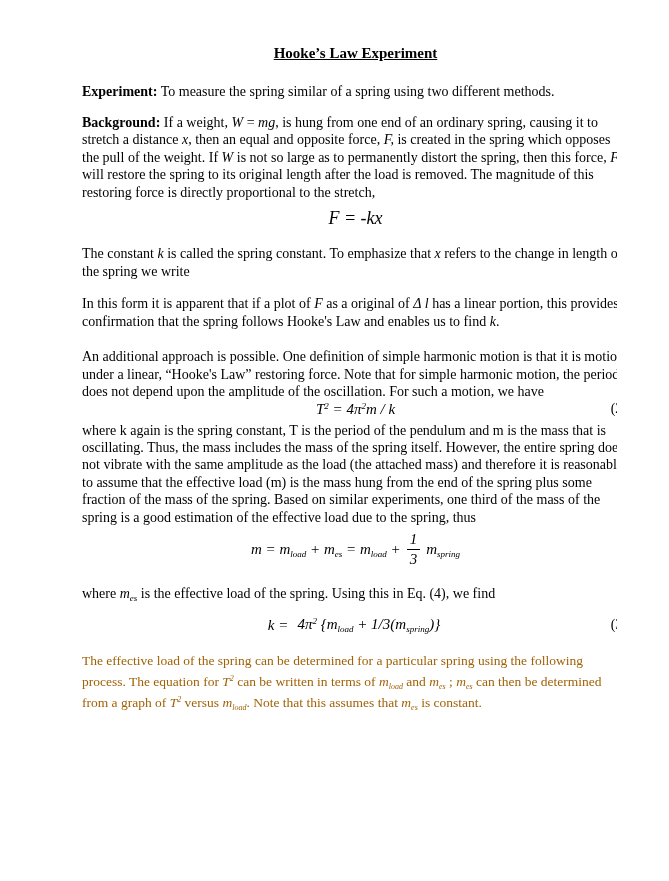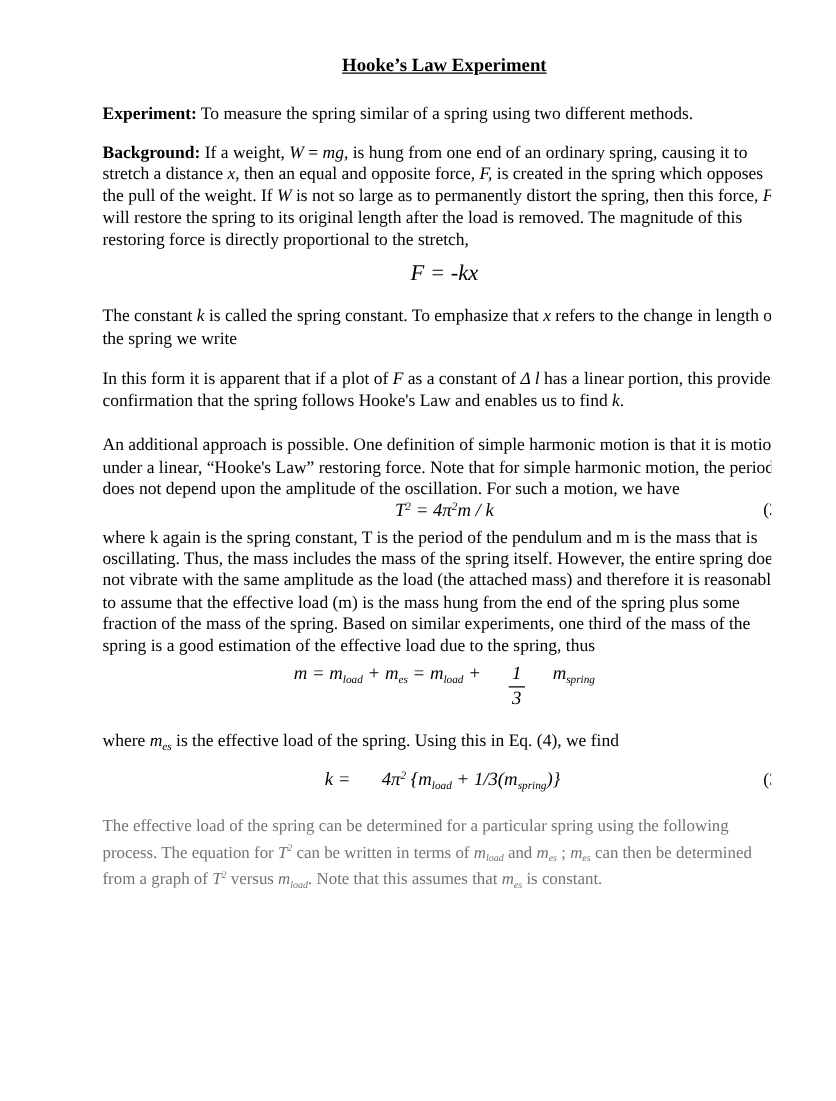--- a/index.html
+++ b/index.html
@@ -28,48 +28,48 @@
   .eq-hooke { margin-top:7px; font-size:18px; }
   .p-constant { margin-top:16px; }
   .eq-1 { margin-top:3px; font-size:15px; }
   .p-inthisform { margin-top:15px; }
   .p-additional { margin-top:18px; }
   .eq-2 { font-size:15px; }
   .p-wherek { margin-top:4px; line-height:17.4px; }
   .eq-mass { margin-top:5px; font-size:15px; }
   .p-wheremes { margin-top:17px; }
   .eq-3 { margin-top:14px; font-size:15px; }
-  .p-final { margin-top:16px; font-size:13.5px; line-height:21px; color:#737373; }
+  .p-final { margin-top:16px; font-size:13.5px; line-height:21px; color:#a16207; }
   .p-final sub { font-size:8px; }
   .p-final sup { font-size:8px; font-style:italic; }
   .frac { display:inline-block; vertical-align:middle; text-align:center; }
   .frac .fnum { display:block; padding:0 3px 1px 3px; }
   .frac .fden { display:block; border-top:1px solid #000; padding:1px 3px 0 3px; }
-  .eq-flex { display:inline-flex; align-items:flex-start; gap:22px; font-style:italic; }
+  .eq-flex { display:inline-flex; align-items:center; gap:6px; font-style:italic; }
 </style>
 </head>
 <body>
 
 <div class="page">
   <div class="content">
 
     <p class="title">Hooke’s Law Experiment</p>
 
     <p class="p-objective"><span class="b">Experiment:</span><span> To measure the spring similar of a spring using two different methods.</span></p>
 
     <p class="p-background"><span class="b">Background:</span><span>  If a weight, </span><span class="i">W</span><span> = </span><span class="i">mg</span><span>, is hung from one end of an ordinary spring, causing it to stretch a distance </span><span class="i">x</span><span>, then an equal and opposite force, </span><span class="i">F,</span><span> is created in the spring which opposes the pull of the weight. If </span><span class="i">W</span><span> is not so large as to permanently distort the spring, then this force, </span><span class="i">F</span><span>, will restore the spring to its original length after the load is removed.  The magnitude of this restoring force is directly proportional to the stretch,</span></p>
 
     <div class="eq-row eq-hooke">
       <span class="i">F = -kx</span>
     </div>
 
     <p class="p-constant"><span>The constant </span><span class="i">k</span><span> is called the spring constant. To emphasize that </span><span class="i">x</span><span> refers to the change in length of the spring we write</span></p>
 
 
-    <p class="p-inthisform"><span>In this form it is apparent that if a plot of </span><span class="i">F</span><span> as a constant of </span><span class="i">Δ l</span><span> has a linear portion, this provides confirmation that the spring follows Hooke's Law and enables us to find </span><span class="i">k</span><span>.</span></p>
+    <p class="p-inthisform"><span>In this form it is apparent that if a plot of </span><span class="i">F</span><span> as a original of </span><span class="i">Δ l</span><span> has a linear portion, this provides confirmation that the spring follows Hooke's Law and enables us to find </span><span class="i">k</span><span>.</span></p>
 
     <p class="p-additional">An additional approach is possible. One definition of simple harmonic motion is that it is motion under a linear, “Hooke's Law” restoring force. Note that for simple harmonic motion, the period does not depend upon the amplitude of the oscillation.  For such a motion, we have</p>
 
     <div class="eq-row eq-2">
       <span class="i"><span>T</span><sup>2</sup><span> = 4π</span><sup>2</sup><span>m / k</span></span>
       <span class="eq-num">(2)</span>
     </div>
 
     <p class="p-wherek">where k again is the spring constant, T is the period of the pendulum and m is the mass that is oscillating.  Thus, the mass includes the mass of the spring itself. However, the entire spring does not vibrate with the same amplitude as the load (the attached mass) and therefore it is reasonable to assume that the effective load (m) is the mass hung from the end of the spring plus some fraction of the mass of the spring. Based on similar experiments, one third of the mass of the spring is a good estimation of the effective load due to the spring, thus</p>
 

